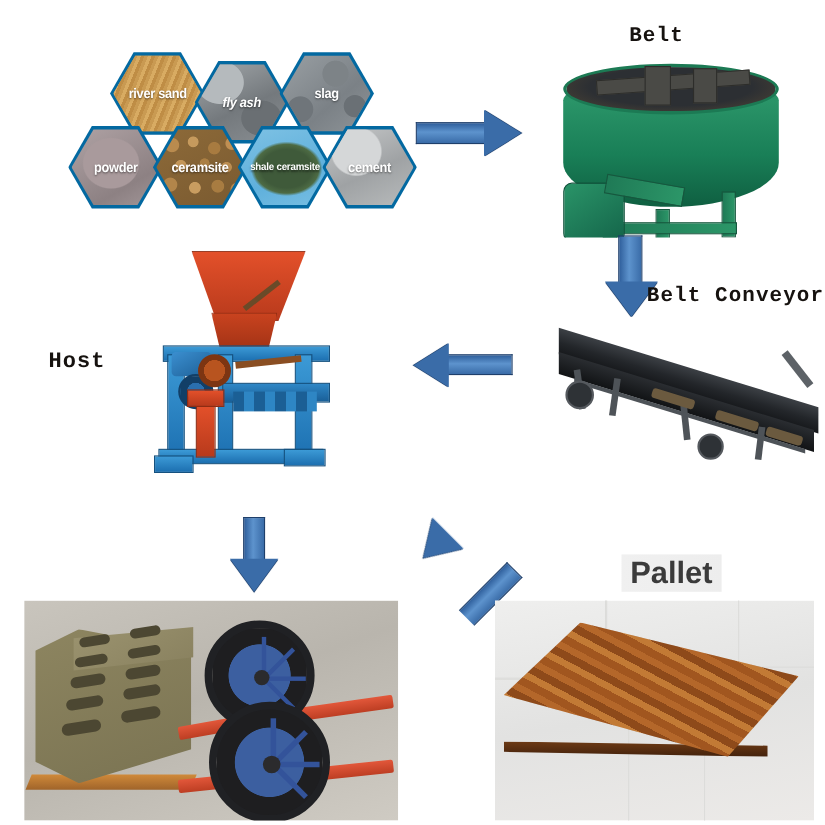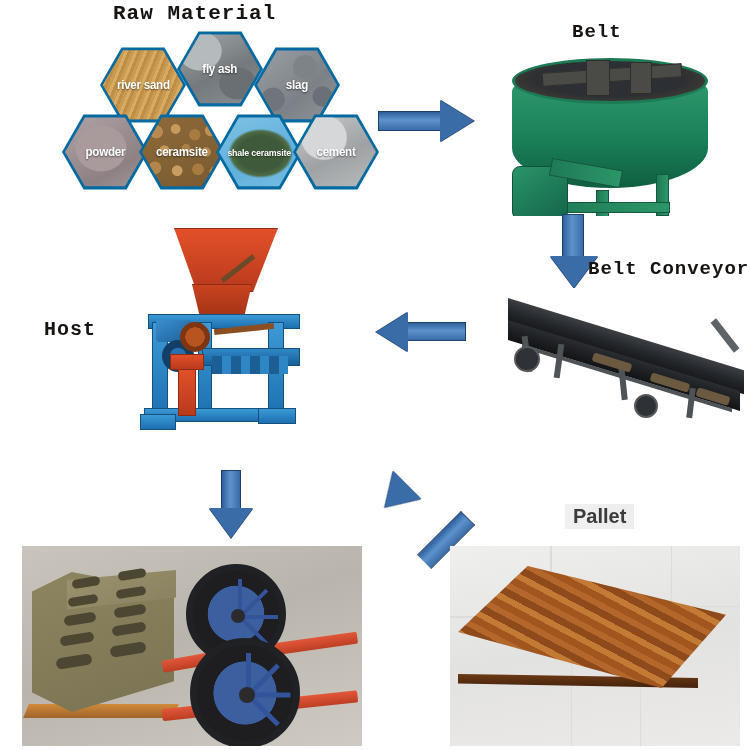--- a/index.html
+++ b/index.html
@@ -8,21 +8,21 @@
   .stage{position:absolute;left:0;top:0;width:750px;height:750px;}
 
   
   .lbl{position:absolute;font-family:"Liberation Mono","DejaVu Sans Mono",monospace;
        font-weight:bold;color:#16120f;letter-spacing:1px;white-space:nowrap;}
   .lbl-raw{left:113px;top:2px;font-size:21px;}
   .lbl-mixer{left:572px;top:21px;font-size:19px;}
   .lbl-belt{left:588px;top:258px;font-size:19px;}
   .lbl-host{left:44px;top:318px;font-size:20px;}
   .lbl-trolley{left:16px;top:509px;font-size:20px;}
-  .lbl-pallet{position:absolute;left:565px;top:504px;font-size:20px;font-weight:bold;
+  .lbl-pallet{position:absolute;left:565px;top:504px;font-size:28px;font-weight:bold;
       color:#3b3b3b;font-family:"Liberation Sans","DejaVu Sans",sans-serif;
       letter-spacing:0px;background:linear-gradient(90deg,#f0f0f0,#ededed);
       padding:1px 8px;white-space:nowrap;}
 
   
   .hexwrap{position:absolute;}
   .hex{position:absolute;width:86px;height:78px;
        clip-path:polygon(25% 2%,75% 2%,100% 50%,75% 98%,25% 98%,0% 50%);
        background:#0369a1;display:flex;align-items:center;justify-content:center;}
   .hex .inner{position:absolute;left:3px;top:3.2px;width:80px;height:71.6px;
@@ -125,29 +125,28 @@
      background:repeating-linear-gradient(28deg,#8e4a1a 0 7px,#b4672a 7px 13px,#a1561f 13px 20px,#c27a35 20px 26px),
                 repeating-linear-gradient(118deg,rgba(60,25,5,.20) 0 9px,rgba(255,200,140,.10) 9px 18px);
      box-shadow:0 4px 10px rgba(0,0,0,.28);}
   .pl-edge{position:absolute;background:linear-gradient(180deg,#6d3a15,#43220c);}
 </style>
 </head>
 <body>
 
 <div class="stage">
 
-  <div class="lbl lbl-raw">Raw Material</div>
 
   <div class="hexwrap">
 
     <div class="hex" style="left:100px;top:46px;">
       <div class="inner tex-sand"></div>
       <span class="txt">river sand</span>
     </div>
-    <div class="hex" style="left:177px;top:30px;">
+    <div class="hex" style="left:177px;top:54px;font-style:italic;">
       <div class="inner tex-flyash2"></div>
       <span class="txt">fly ash</span>
     </div>
     <div class="hex" style="left:254px;top:46px;text-align:right;">
       <div class="inner tex-slag"></div>
       <span class="txt">slag</span>
     </div>
 
     <div class="hex" style="left:62px;top:113px;">
       <div class="inner tex-powder"></div>

